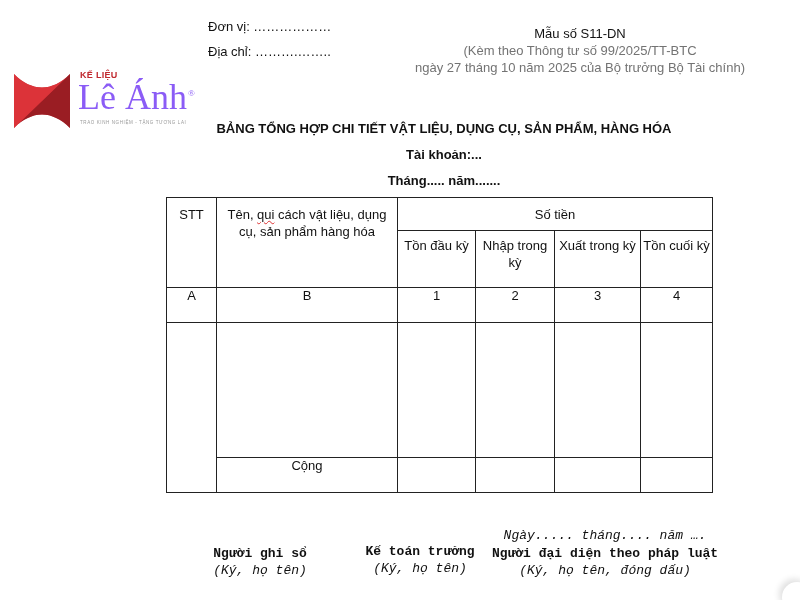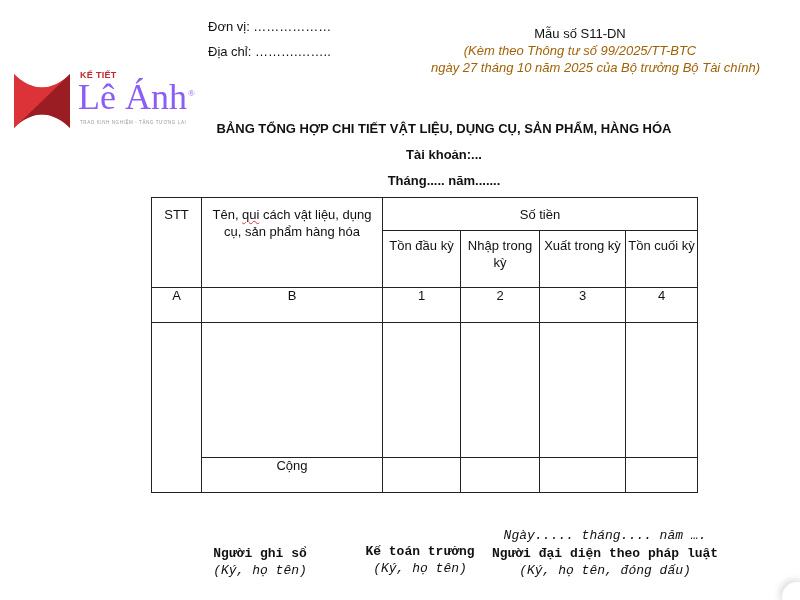--- a/index.html
+++ b/index.html
@@ -4,31 +4,31 @@
 <style>
   html, body { margin:0; padding:0; background:#ffffff; }
   body { width:800px; height:600px; position:relative; overflow:hidden;
          font-family:"Liberation Sans", "DejaVu Sans", sans-serif; color:#111; }
   .abs { position:absolute; }
   .ital { font-style:italic; }
 
   .unit-line { left:172px; font-size:13px; font-weight:normal;margin-left:36px; }
   .form-block { left:400px; width:360px; text-align:center; font-size:13px; }
   .form-block .l1 { font-weight:normal; margin-top:0; }
-  .form-block .l2, .form-block .l3 { font-style:italic; color:#a16207; }
+  .form-block .l2, .form-block .l3 { color:#737373; }
 
   .logo { left:12px; top:68px; width:190px; height:62px; }
   .logo .kicker { position:absolute; left:68px; top:2px; font-size:9px; color:#c0282e; font-weight:bold; letter-spacing:0.3px; }
   .logo .brand { position:absolute; left:66px; top:8px; font-family:"Liberation Serif", "DejaVu Serif", serif; font-size:36px; color:#8b5cf6; white-space:nowrap; }
   .logo .reg { font-size:9px; vertical-align:super; margin-left:1px; }
   .logo .tagline { position:absolute; left:68px; top:52px; font-size:4.5px; color:#999; letter-spacing:0.6px; white-space:nowrap; }
 
   .title { left:0; width:888px; text-align:center; font-weight:bold; font-size:13px; }
 
-  table.ledger { position:absolute; left:151px; top:197px; border-collapse:collapse; font-size:13px; }
+  table.ledger { position:absolute; left:166px; top:197px; border-collapse:collapse; font-size:13px; }
   table.ledger td { border:1px solid #222; text-align:center; vertical-align:top; padding:0; }
   .th-cell { padding-top:8px !important; line-height:17px; }
   .sub-th { height:50px; padding-top:6px !important; line-height:17px;margin-top:34px; }
   .idx-row td { height:34px; vertical-align:middle; }
   .body-row td { height:134px; }
   .total-row td { height:34px; vertical-align:middle; }
   .spell { text-decoration:underline wavy #d33; text-decoration-thickness:1px; }
 
   .sig { text-align:center; font-size:13px;font-family:Liberation Mono, monospace; }
   .sig .role { font-weight:bold; }
@@ -38,30 +38,30 @@
 </style>
 </head>
 <body>
 
 <div class="abs unit-line" style="top:19px;">Đơn vị: ………………</div>
 <div class="abs unit-line" style="top:44px;">Địa chỉ: ……….……..</div>
 
 <div class="abs form-block" style="top:26px;">
   <div class="l1">Mẫu số S11-DN</div>
   <div class="l2" style="margin-top:2px;">(Kèm theo Thông tư số 99/2025/TT-BTC</div>
-  <div class="l3" style="margin-top:2px;text-align:right;">ngày 27 tháng 10 năm 2025 của Bộ trưởng Bộ Tài chính)</div>
+  <div class="l3" style="margin-top:2px;">ngày 27 tháng 10 năm 2025 của Bộ trưởng Bộ Tài chính)</div>
 </div>
 
 <div class="abs logo">
   <svg width="62" height="58" viewBox="0 0 62 58" style="position:absolute;left:0;top:4px;">
     <path d="M2 2 C20 20, 40 20, 58 2 L58 56 C40 38, 20 38, 2 56 Z" fill="#c0282e"></path>
     <path d="M58 2 L58 56 C40 38, 20 38, 2 56 Z" fill="#8e1a20" opacity="0.75"></path>
     <path d="M2 2 C20 20, 40 20, 58 2 L2 56 Z" fill="#e0353b" opacity="0.85"></path>
   </svg>
-  <div class="kicker">KẾ TIẾT</div>
+  <div class="kicker">KẾ LIỆU</div>
   <div class="brand"><span>Lê Ánh</span><span class="reg">®</span></div>
   <div class="tagline">TRAO KINH NGHIỆM - TẶNG TƯƠNG LAI</div>
 </div>
 
 <div class="abs title" style="top:121px;">BẢNG TỔNG HỢP CHI TIẾT VẬT LIỆU, DỤNG CỤ, SẢN PHẨM, HÀNG HÓA</div>
 <div class="abs title" style="top:147px;">Tài khoản:...</div>
 <div class="abs title" style="top:173px;">Tháng..... năm.......</div>
 
 <table class="ledger">
   <colgroup>

